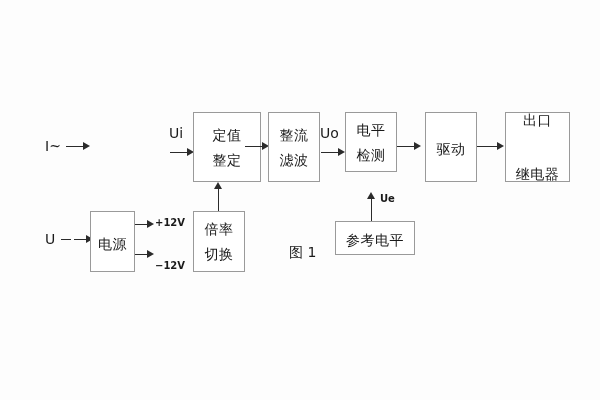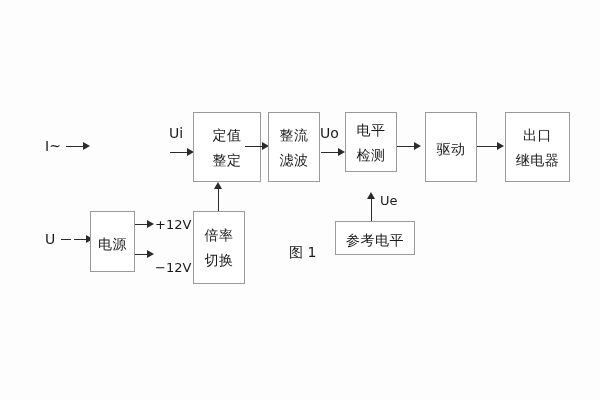--- a/index.html
+++ b/index.html
@@ -38,21 +38,21 @@
   .block.single .ln { margin-top: 4px; }
 
   
   .lbl {
     position: absolute;
     color: #1a1a1a;
     font-size: 14px;
     white-space: nowrap;
     line-height: 1;
   }
-  .lbl.small { font-size: 13px; }
+  .lbl.small { font-size: 10px; font-weight: bold; }
 
   
   .hline {
     position: absolute;
     height: 0;
     border-top: 1.5px solid #2b2b2b;
   }
   .vline {
     position: absolute;
     width: 0;
@@ -117,21 +117,21 @@
   <div class="hline" style="left:397px; top:146px; width:17px;"></div>
   <div class="arrow-r" style="left:414px; top:141.5px;"></div>
 
   <div class="block single" style="left:425px; top:112px; width:52px; height:70px;">
     <span class="ln">驱动</span>
   </div>
 
   <div class="hline" style="left:477px; top:146px; width:20px;"></div>
   <div class="arrow-r" style="left:497px; top:141.5px;"></div>
 
-  <div class="block" style="left:505px; top:112px; width:65px; height:70px;">
+  <div class="block" style="left:505px; top:112px; width:65px; height:70px;justify-content:space-between;">
     <span class="ln">出口</span>
     <span class="ln">继电器</span>
   </div>
 
   <div class="lbl" style="left:45px; top:232px;">U</div>
   <div class="dash" style="left:61px; top:239px; width:10px;"></div>
   <div class="hline" style="left:74px; top:239px; width:12px;"></div>
   <div class="arrow-r" style="left:86px; top:234.5px;"></div>
 
   <div class="block single" style="left:90px; top:211px; width:45px; height:61px;">
@@ -139,21 +139,21 @@
   </div>
 
   <div class="hline" style="left:135px; top:224px; width:12px;"></div>
   <div class="arrow-r" style="left:147px; top:219.5px;"></div>
   <div class="lbl small" style="left:155px; top:218px;">+12V</div>
 
   <div class="hline" style="left:135px; top:254px; width:12px;"></div>
   <div class="arrow-r" style="left:147px; top:249.5px;"></div>
   <div class="lbl small" style="left:155px; top:261px;">−12V</div>
 
-  <div class="block" style="left:193px; top:211px; width:52px; height:73px;">
+  <div class="block" style="left:193px; top:211px; width:52px; height:61px;">
     <span class="ln">倍率</span>
     <span class="ln">切换</span>
   </div>
 
   <div class="vline" style="left:218px; top:189px; height:22px;"></div>
   <div class="arrow-u" style="left:214px; top:182px;"></div>
 
   <div class="block single" style="left:335px; top:221px; width:80px; height:34px;">
     <span class="ln">参考电平</span>
   </div>

